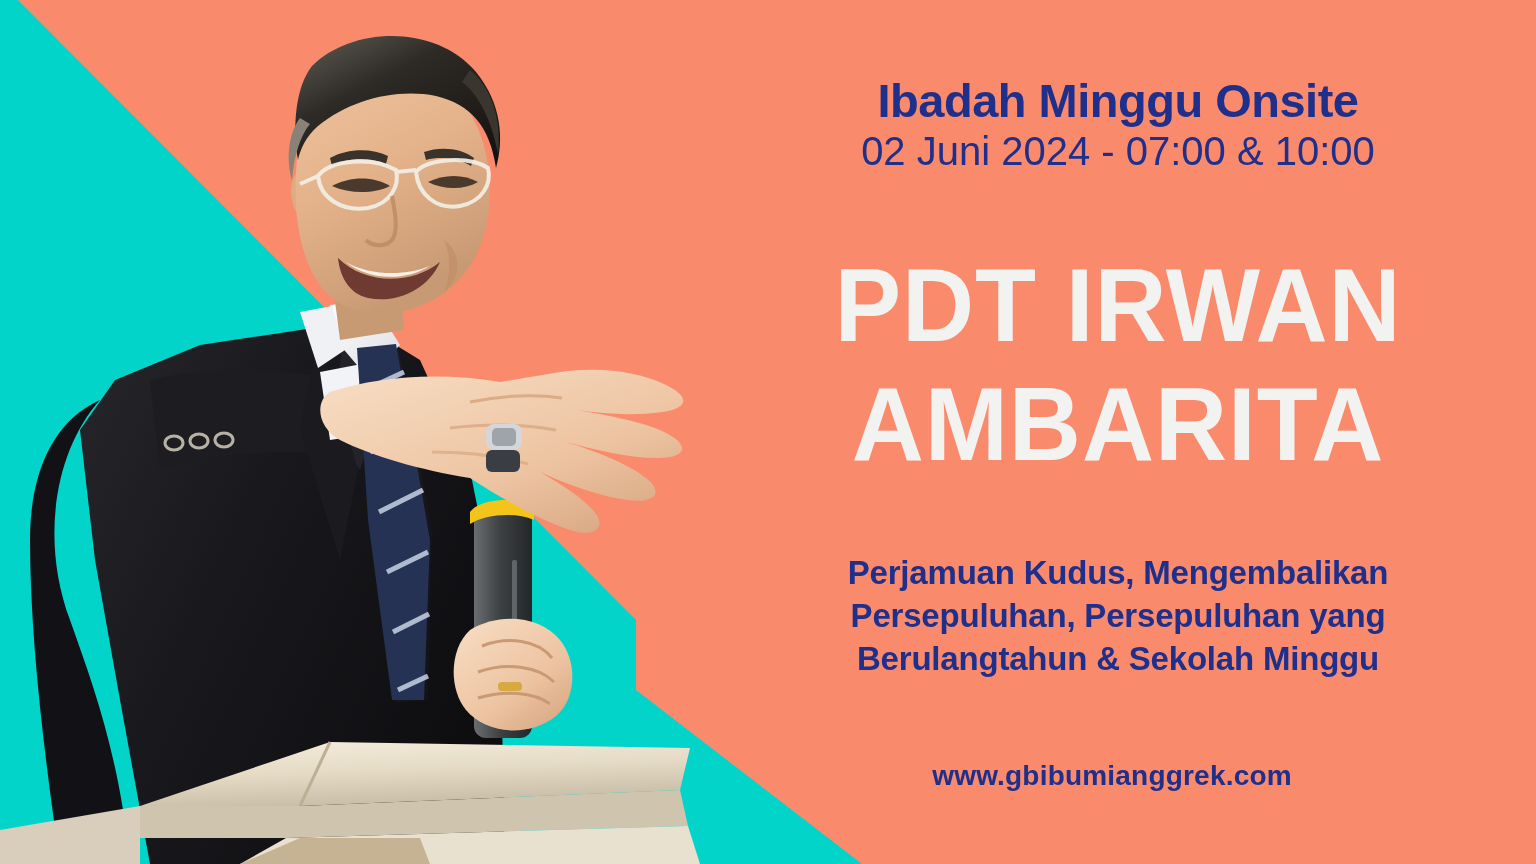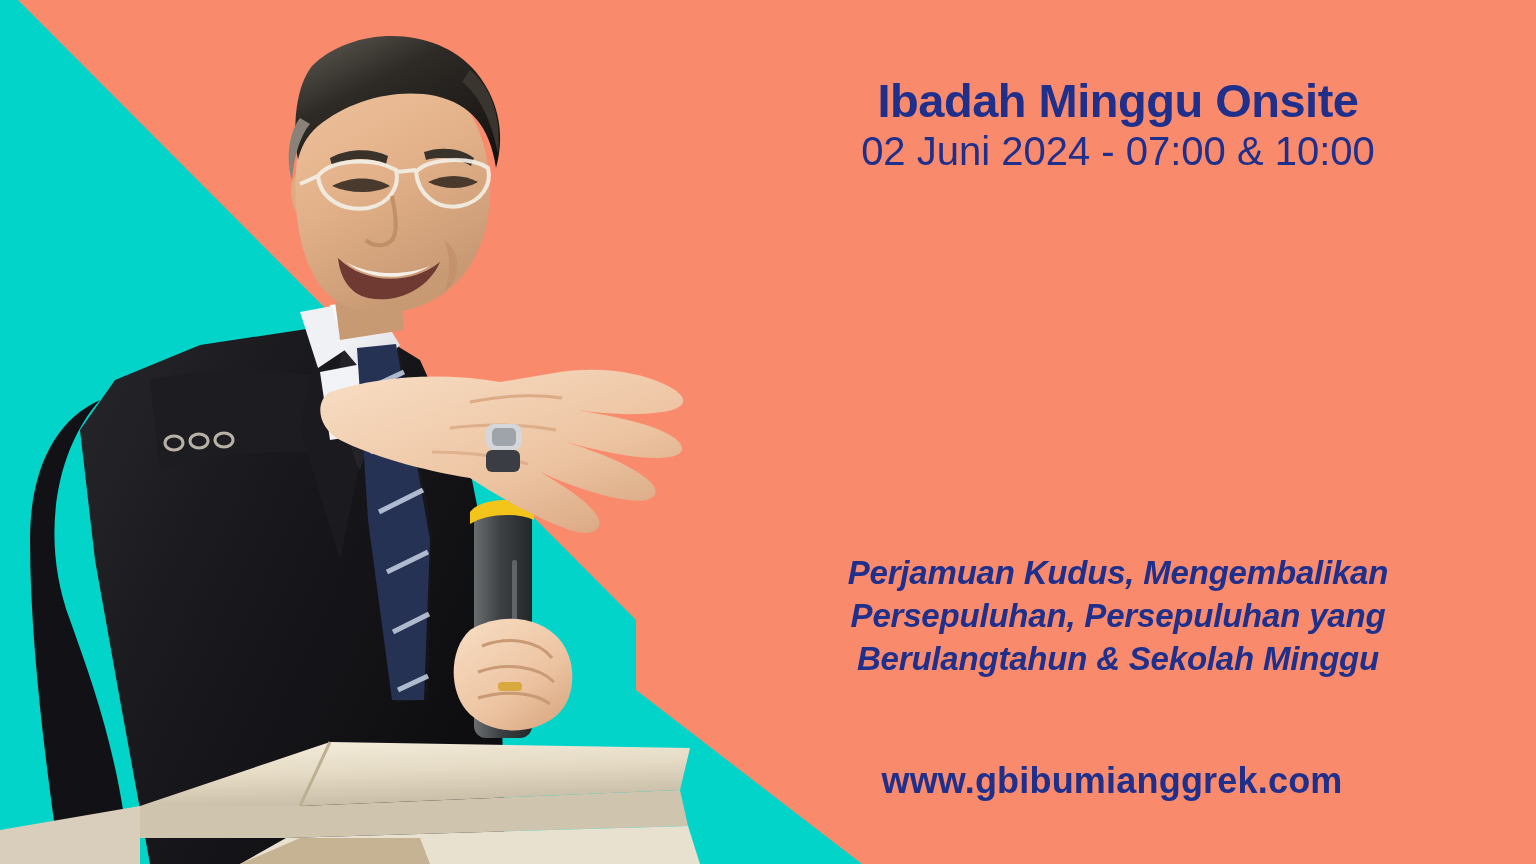--- a/index.html
+++ b/index.html
@@ -98,33 +98,32 @@
   .subtitle-block {
     position: absolute;
     top: 552px;
     left: 28px;
     right: 28px;
     color: #1E2F8C;
   }
   .sub-line {
     font-size: 33px;
     font-weight: bold;
-    font-style: italic;
     line-height: 1.30;
     letter-spacing: -0.2px;
     white-space: nowrap;
   }
 
   .website {
     position: absolute;
     top: 760px;
     left: 0;
     right: 12px;
     color: #1E2F8C;
-    font-size: 36px;
+    font-size: 28px;
     font-weight: bold;
     letter-spacing: 0.2px;
     white-space: nowrap;
   }
 </style>
 </head>
 <body>
 
 <div id="poster">
 
@@ -293,20 +292,24 @@
     </svg>
   </div>
 
   <div class="content">
 
     <div class="head-block">
       <div class="head-line1">Ibadah Minggu Onsite</div>
       <div class="head-line2">02 Juni 2024 - 07:00 &amp; 10:00</div>
     </div>
 
+    <div class="name-block">
+      <div class="name-line">PDT IRWAN</div>
+      <div class="name-line">AMBARITA</div>
+    </div>
 
     <div class="subtitle-block">
       <div class="sub-line">Perjamuan Kudus, Mengembalikan</div>
       <div class="sub-line">Persepuluhan, Persepuluhan yang</div>
       <div class="sub-line">Berulangtahun &amp; Sekolah Minggu</div>
     </div>
 
     <div class="website">www.gbibumianggrek.com</div>
   </div>
 

